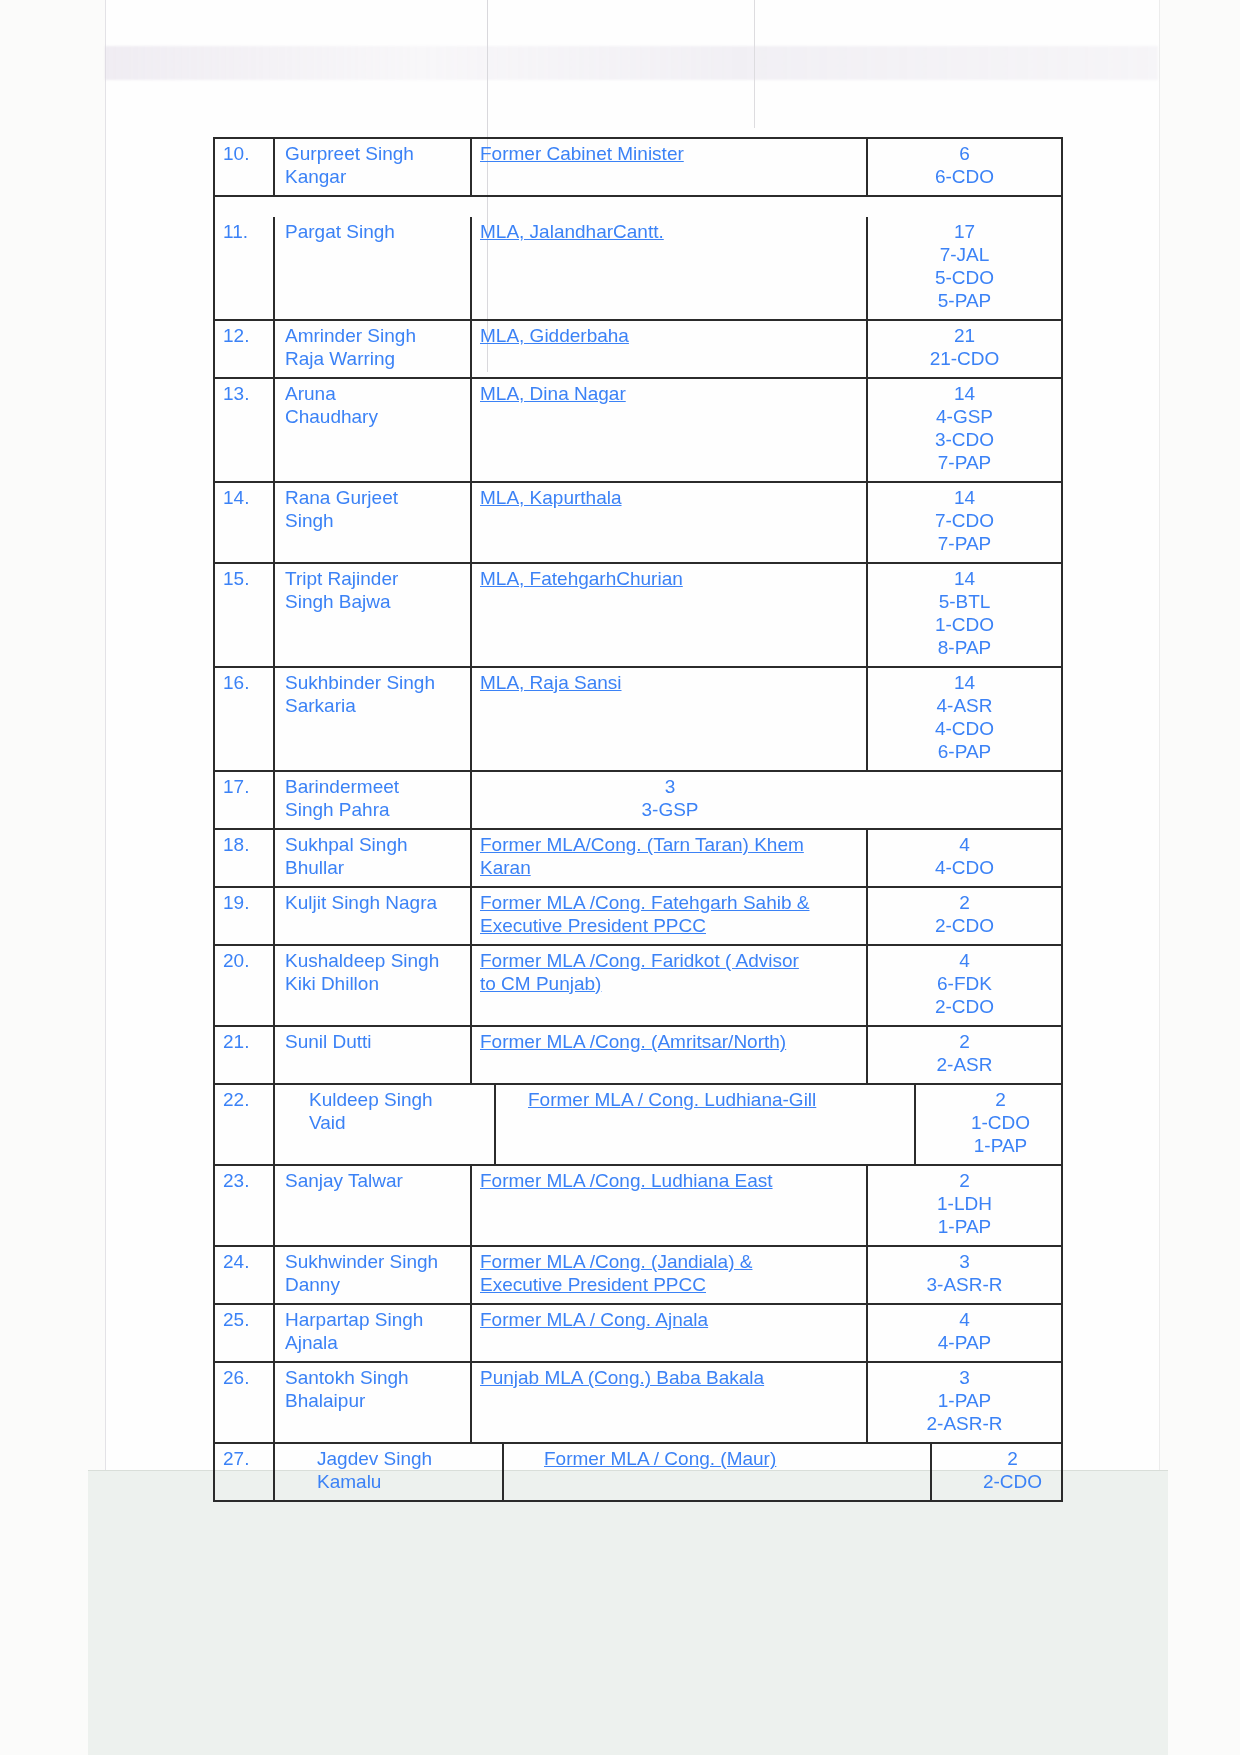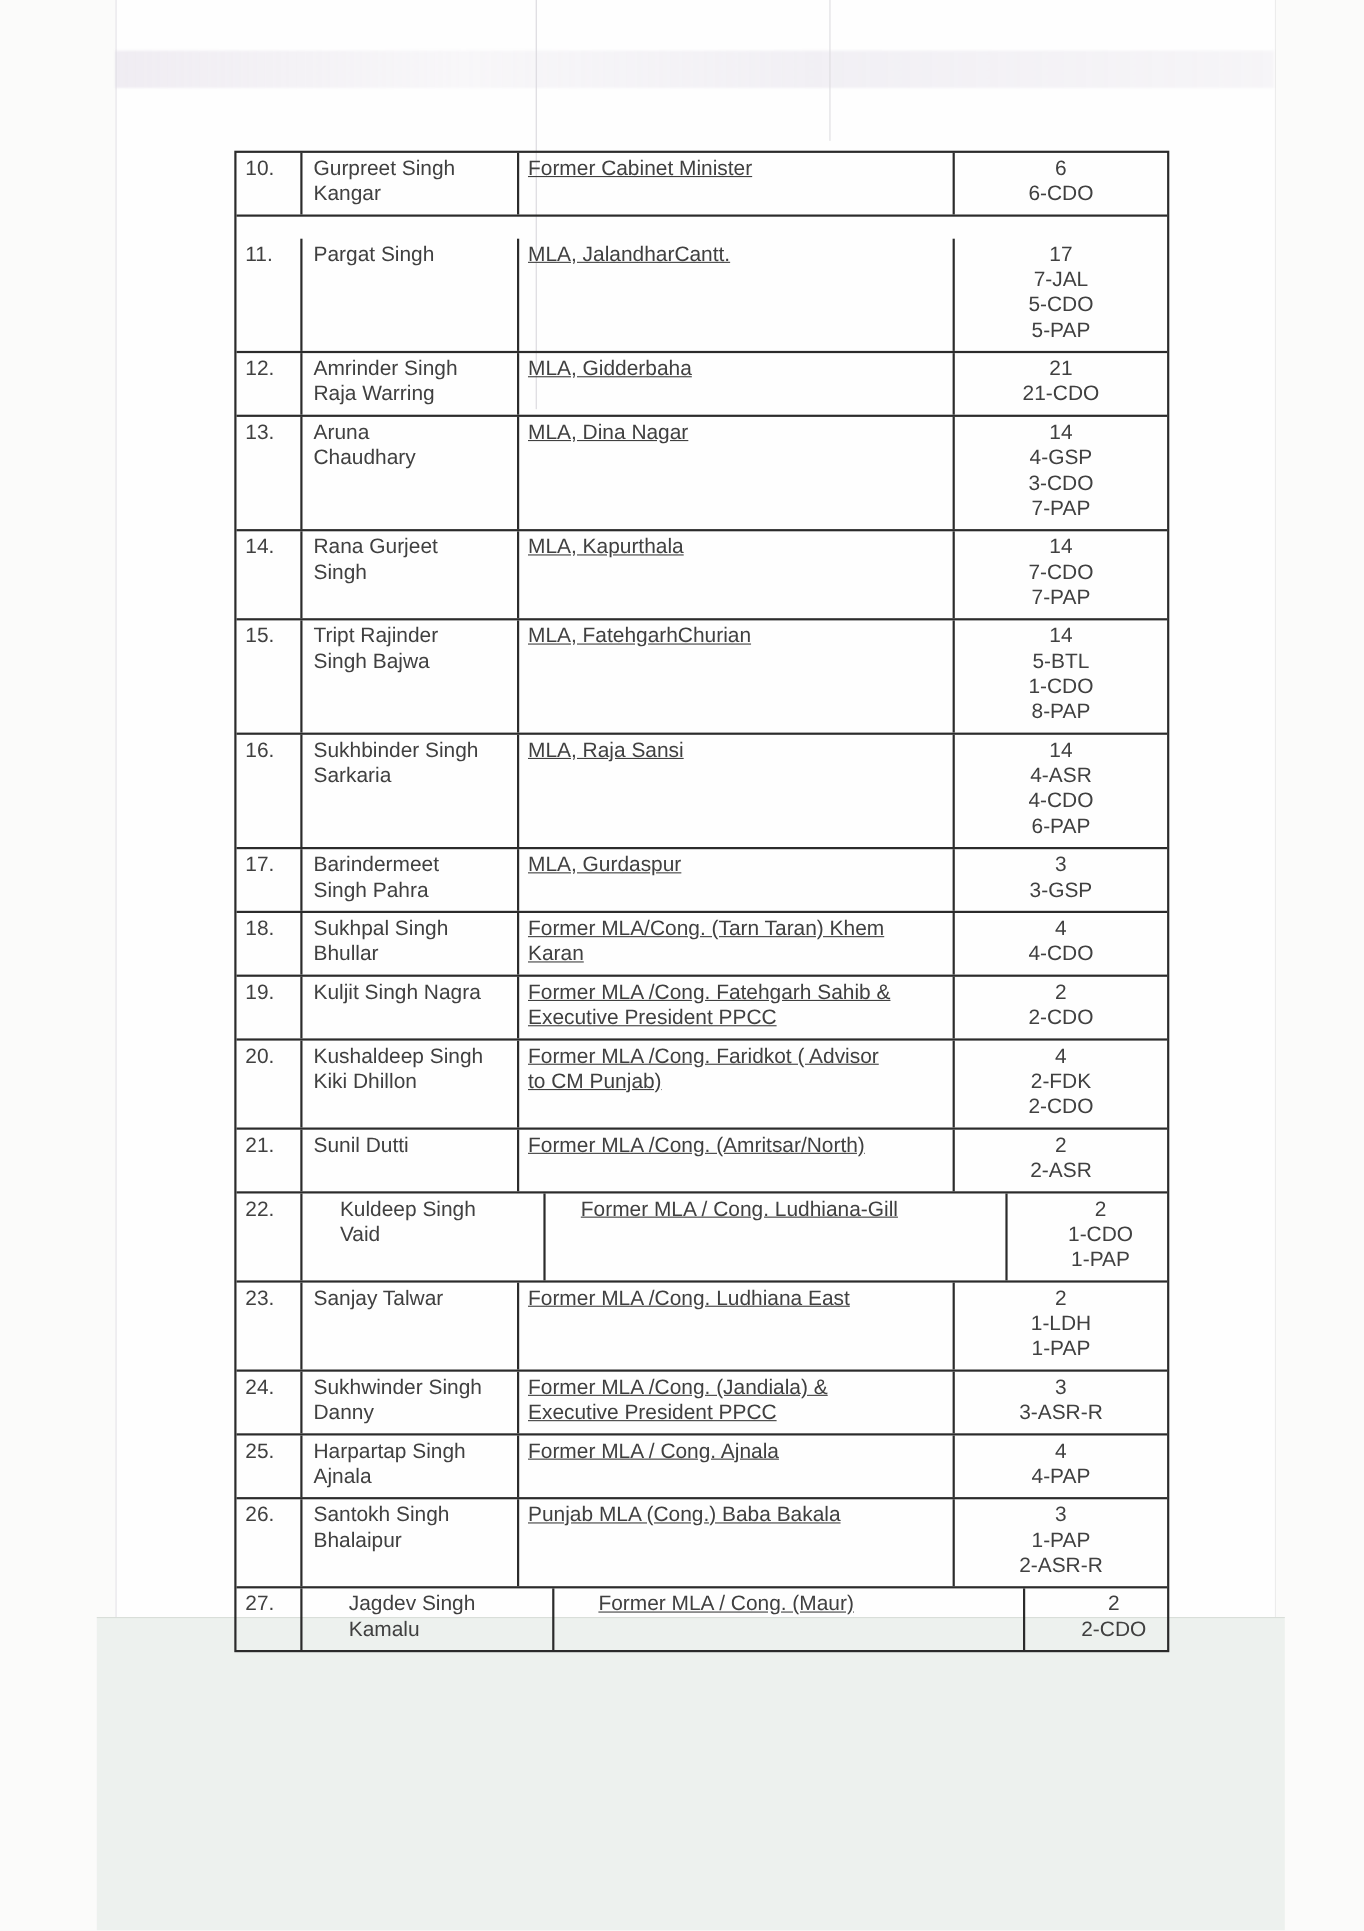--- a/index.html
+++ b/index.html
@@ -24,21 +24,21 @@
   .fold-line-b{position:absolute;left:754px;top:0;width:1px;height:128px;background:#dddcdf;}
   
   .bottom-panel{
     position:absolute;left:88px;top:1470px;width:1080px;height:285px;
     background:#edf1ee;border-top:1px solid #d9ded9;
   }
   
   .tbl{
     position:absolute;left:213px;top:137px;width:846px;
     border:2px solid #2b2b2b;
-    color:#404040;font-size:19px;line-height:23px;
+    color:#3b82f6;font-size:19px;line-height:23px;
   }
   .trow{
     display:grid;grid-template-columns:60px 197px 396px 1fr;
     border-bottom:2px solid #2b2b2b;
   }
   .trow:last-child{border-bottom:none;}
   .cell{padding:3px 4px 4px 8px;}
   .cell-serial{border-right:2px solid #2b2b2b;}
   .cell-name{border-right:2px solid #2b2b2b;padding-left:10px;}
   .cell-desig{border-right:2px solid #2b2b2b;padding-right:10px;text-decoration:underline;}
@@ -181,23 +181,20 @@
         </div>
       </div>
       <div class="trow" style="min-height: 56px;">
         <div class="cell cell-serial">
           <div class="">17.</div>
         </div>
         <div class="cell cell-name">
           <div class="">Barindermeet</div>
           <div class="">Singh Pahra</div>
         </div>
-        <div class="cell cell-desig">
-          <div class="">MLA, Gurdaspur</div>
-        </div>
         <div class="cell cell-count">
           <div class="">3</div>
           <div class="">3-GSP</div>
         </div>
       </div>
       <div class="trow" style="min-height: 56px;">
         <div class="cell cell-serial">
           <div class="">18.</div>
         </div>
         <div class="cell cell-name">
@@ -236,21 +233,21 @@
         <div class="cell cell-name">
           <div class="">Kushaldeep Singh</div>
           <div class="">Kiki Dhillon</div>
         </div>
         <div class="cell cell-desig">
           <div class="">Former MLA /Cong.  Faridkot ( Advisor</div>
           <div class="">to CM Punjab)</div>
         </div>
         <div class="cell cell-count">
           <div class="">4</div>
-          <div class="">2-FDK</div>
+          <div class="">6-FDK</div>
           <div class="">2-CDO</div>
         </div>
       </div>
       <div class="trow" style="min-height: 56px;">
         <div class="cell cell-serial">
           <div class="">21.</div>
         </div>
         <div class="cell cell-name">
           <div class="">Sunil Dutti</div>
         </div>

